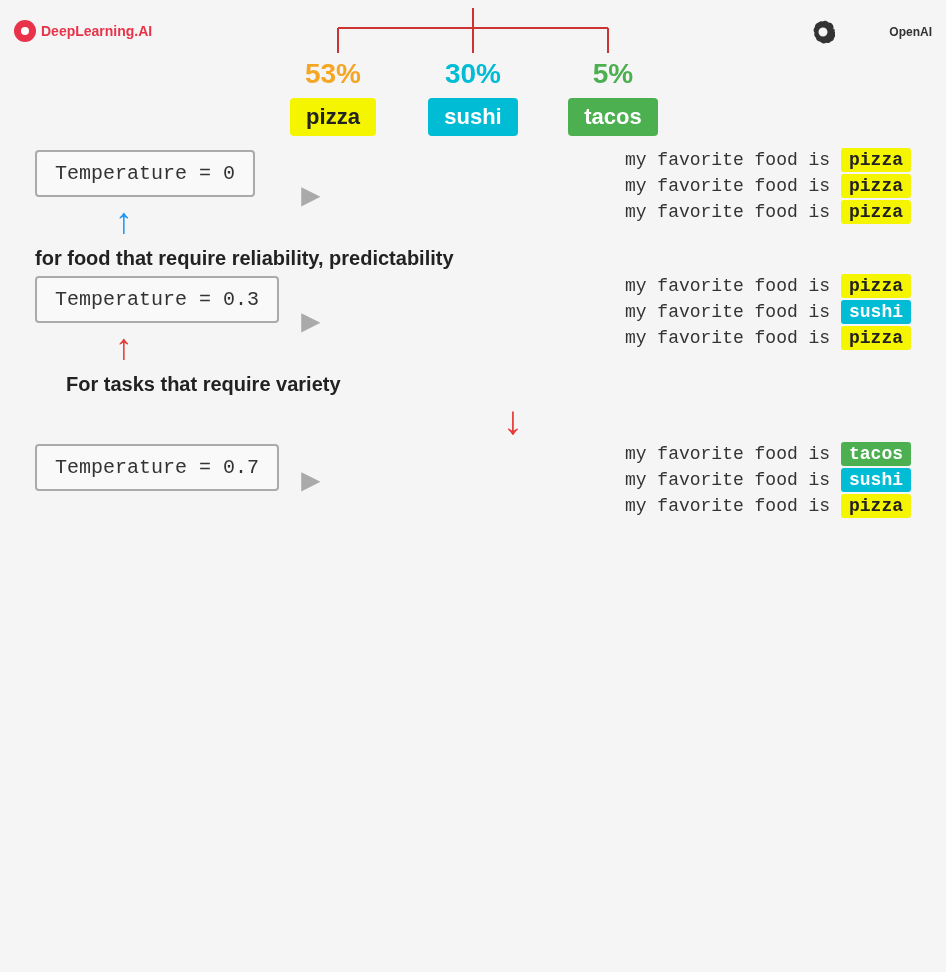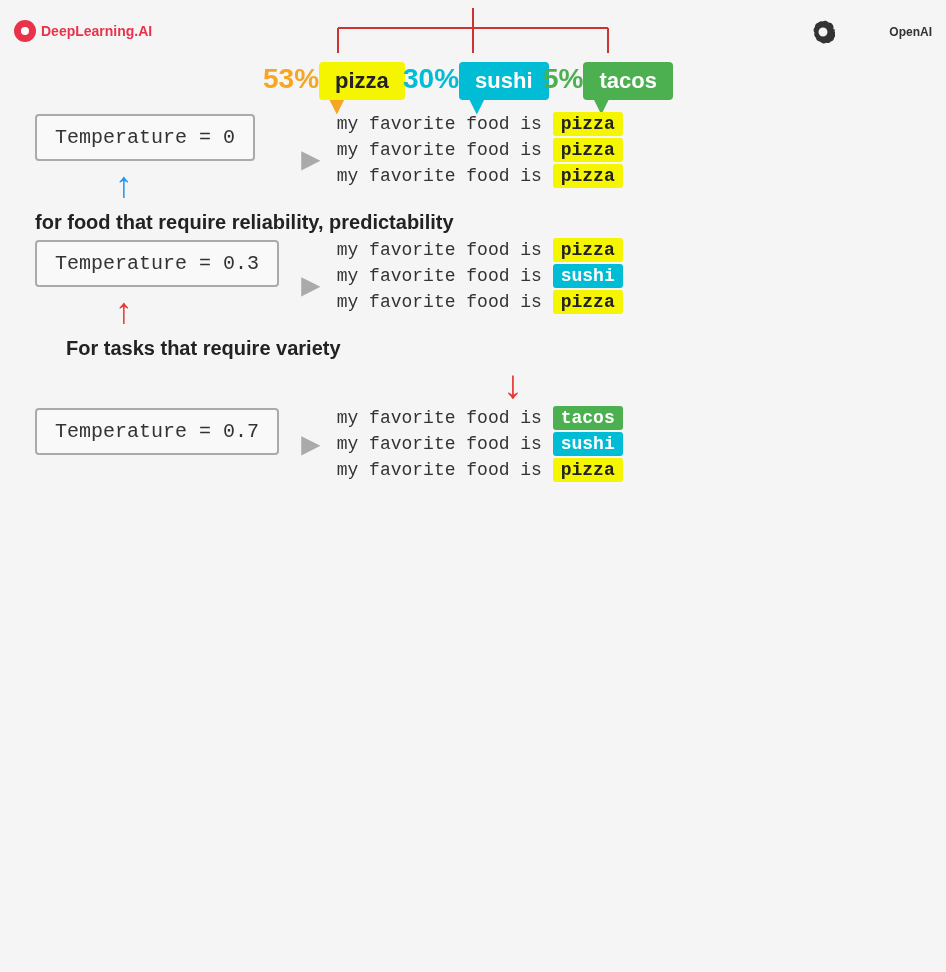--- a/index.html
+++ b/index.html
@@ -82,20 +82,21 @@
     .percentages-row {
       display: flex;
       justify-content: center;
       gap: 0px;
       width: 420px;
       margin: 0 auto;
     }
 
     .pct-item {
       display: flex;
+      flex-direction: column;
       align-items: center;
       width: 140px;
     }
 
     .pct-label {
       font-size: 28px;
       font-weight: bold;
     }
     .pct-label.orange { color: #f5a623; }
     .pct-label.cyan { color: #00bcd4; }
@@ -132,20 +133,21 @@
       font-family: Liberation Mono, monospace;
       color: #333;
       display: inline-block;
       white-space: nowrap;
     }
 
     .output-lines {
       display: flex;
       flex-direction: column;
       gap: 6px;
+      align-items: flex-end;
     }
 
     .output-line {
       font-family: 'Courier New', monospace;
       font-size: 18px;
       color: #333;
       white-space: nowrap;
     }
 
     .highlight {

